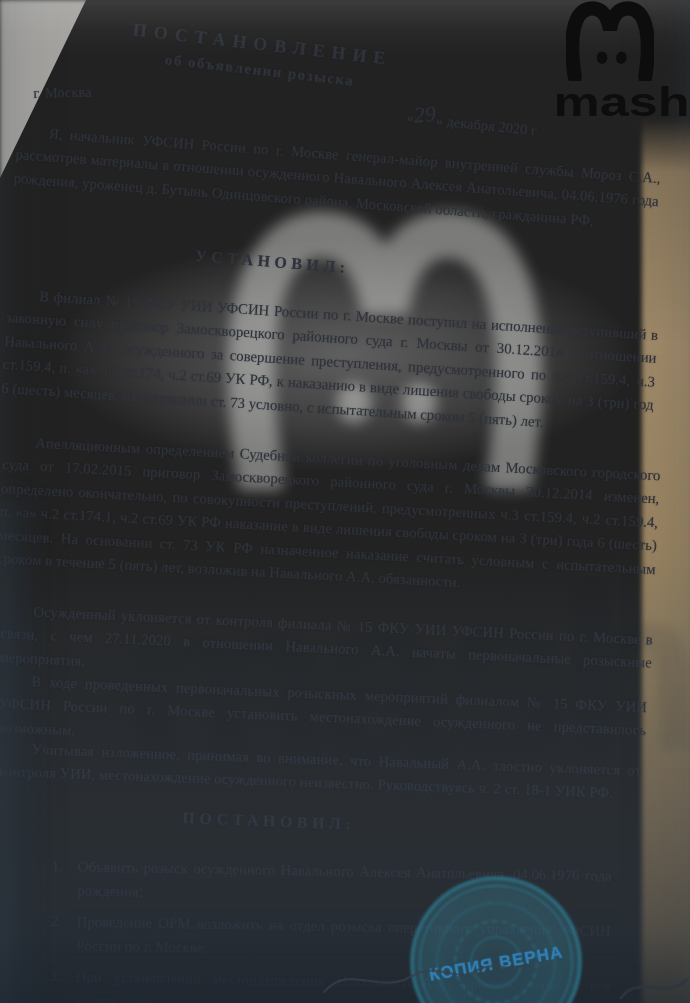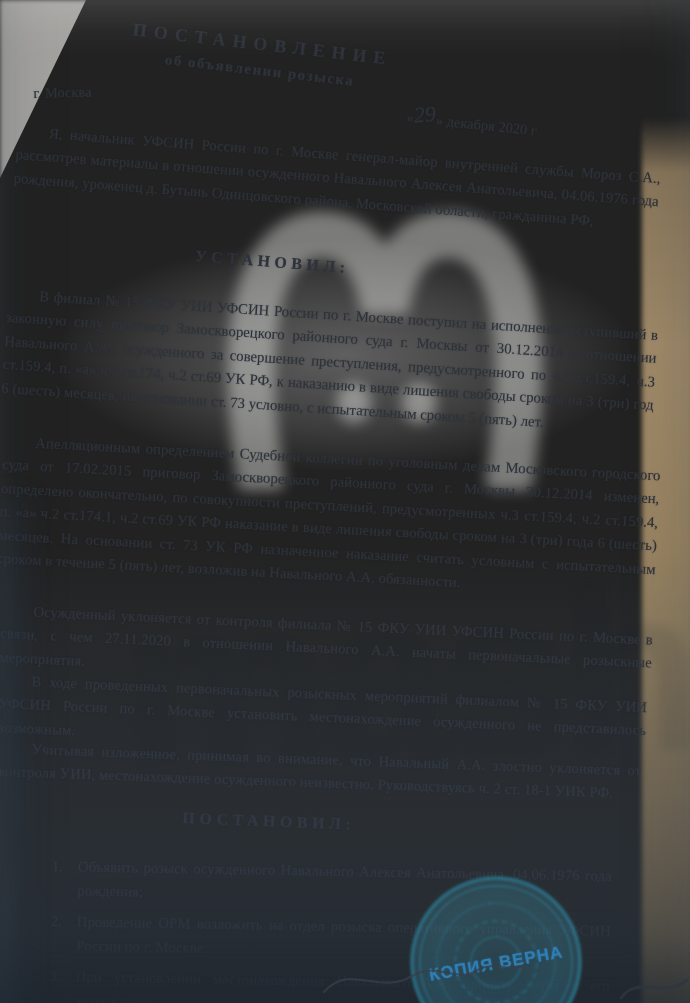--- a/index.html
+++ b/index.html
@@ -134,14 +134,22 @@
     <div class="stamp-band">КОПИЯ ВЕРНА</div>
   </div>
 
   <svg class="sig" style="left:320px;top:952px;width:210px;height:48px;" viewBox="0 0 210 48">
     <path d="M4,40 C30,10 58,44 92,24 C118,9 136,32 158,18 C175,8 192,22 206,12" fill="none" stroke="rgba(56,63,74,.75)" stroke-width="2.2" stroke-linecap="round"></path>
   </svg>
   <svg class="sig" style="left:618px;top:972px;width:72px;height:31px;" viewBox="0 0 72 31">
     <path d="M3,26 C20,2 45,28 69,8" fill="none" stroke="rgba(46,54,64,.8)" stroke-width="3" stroke-linecap="round"></path>
   </svg>
 
+  <div class="logo">
+    <svg style="position:absolute;left:13px;top:1px;width:88px;height:80px;" viewBox="0 0 100 90">
+      <path d="M10,86 C3,42 8,10 28,8 C44,7 48,22 50,32 C52,22 56,7 72,8 C92,10 97,42 90,86" fill="none" stroke="#0d0d0d" stroke-width="16" stroke-linecap="round"></path>
+      <ellipse cx="41" cy="64" rx="6" ry="7" fill="#0d0d0d"></ellipse>
+      <ellipse cx="63" cy="64" rx="6" ry="7" fill="#0d0d0d" transform="rotate(12 63 64)"></ellipse>
+    </svg>
+    <div class="logo-word">mash</div>
+  </div>
 
 </div>
 
 </body></html>

